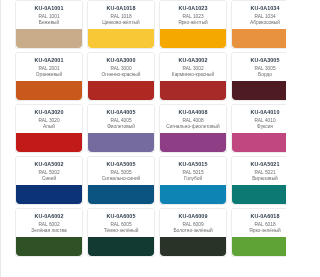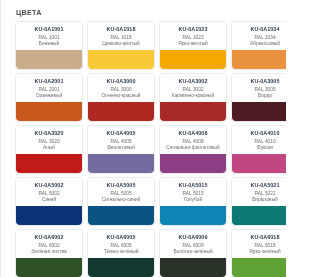--- a/index.html
+++ b/index.html
@@ -91,21 +91,20 @@
     width: 100%;
     border-bottom-left-radius: 4px;
     border-bottom-right-radius: 4px;
   }
 </style>
 </head>
 <body>
 
 <div class="page">
 
-  <div class="section-title">ЦВЕТА</div>
 
   <div class="grid">
       <div class="card">
         <div class="card-text">
           <div class="code">KU-0A1001</div>
           <div class="ral">RAL 1001</div>
           <div class="name">Бежевый</div>
         </div>
         <div class="swatch" style="background: rgb(201, 172, 138);"></div>
       </div>

